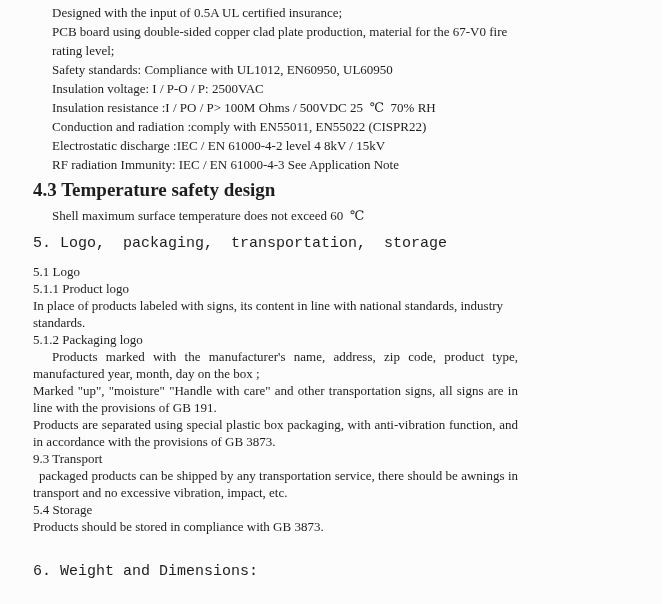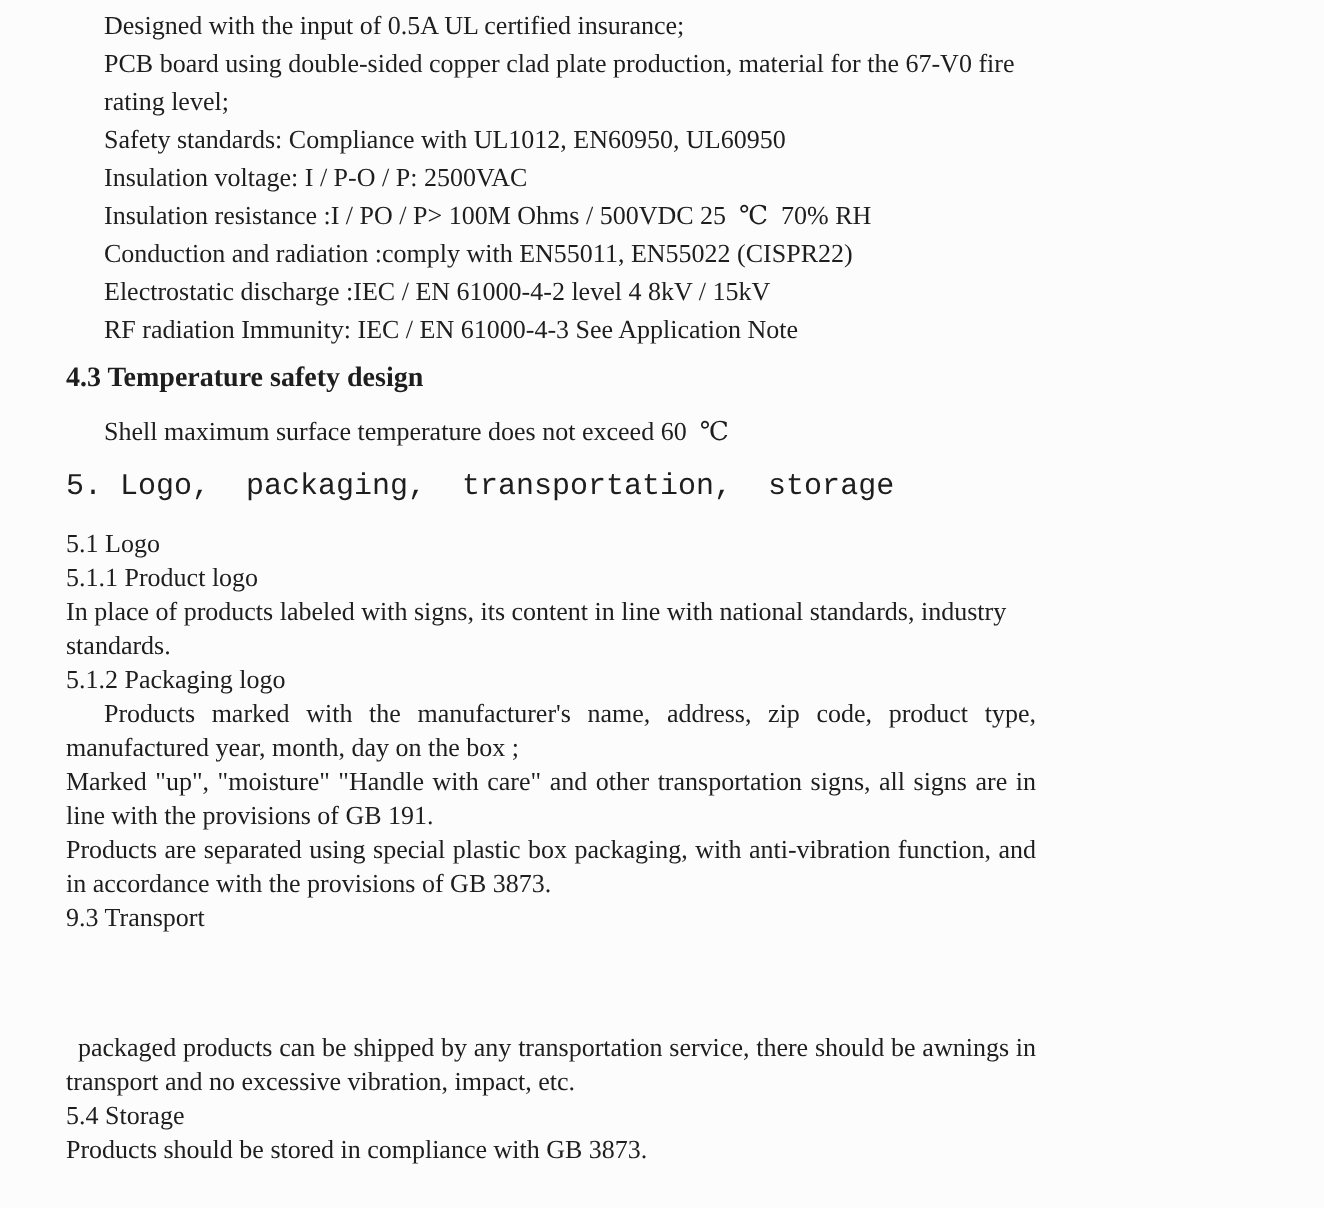--- a/index.html
+++ b/index.html
@@ -22,38 +22,37 @@
   }
   .spec-list {
     margin-left: 19px;
   }
   .spec-line {
     font-size: 13px;
     line-height: 19px;
     white-space: pre-wrap;
   }
   .h-sub {
-    font-size: 14px;
+    font-size: 19px;
     font-weight: 700;
     line-height: 19px;
     margin: 6px 0 8px 0;
   }
   .para {
     font-size: 13px;
     line-height: 18px;
     margin: 0;
     text-align: justify;
     white-space: pre-wrap;
   }
   .indent {
     text-indent: 19px;
   }
   .small-indent {
     text-indent: 6px;
-    margin-top: 48px;
   }
   .h-big {
     font-family: "Liberation Mono", "DejaVu Sans Mono", monospace;
     font-size: 15px;
     font-weight: 400;
     line-height: 20px;
     margin: 9px 0 9px 0;
     white-space: pre-wrap;
   }
   .sec5 .line,

